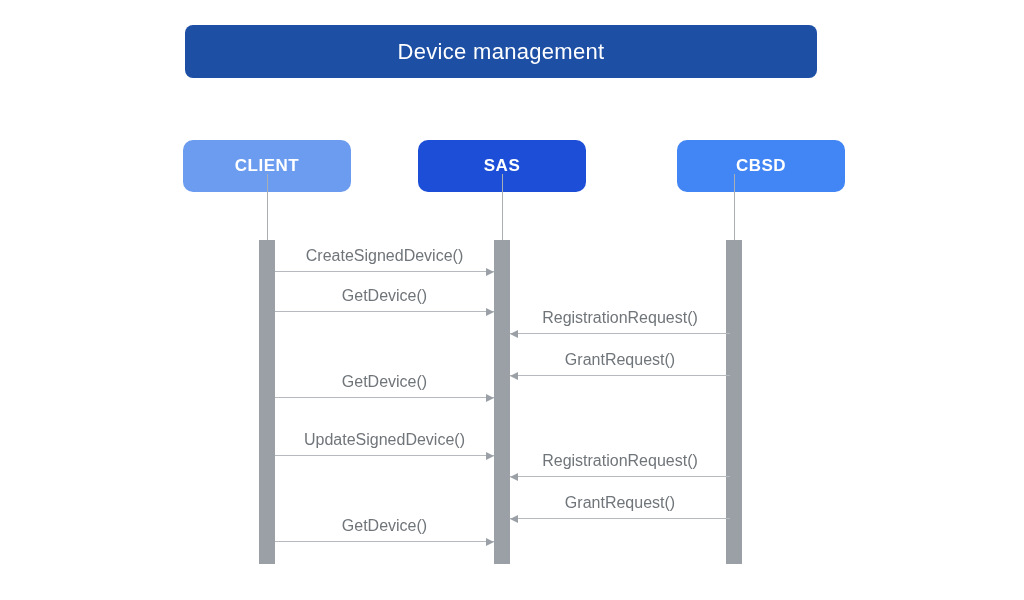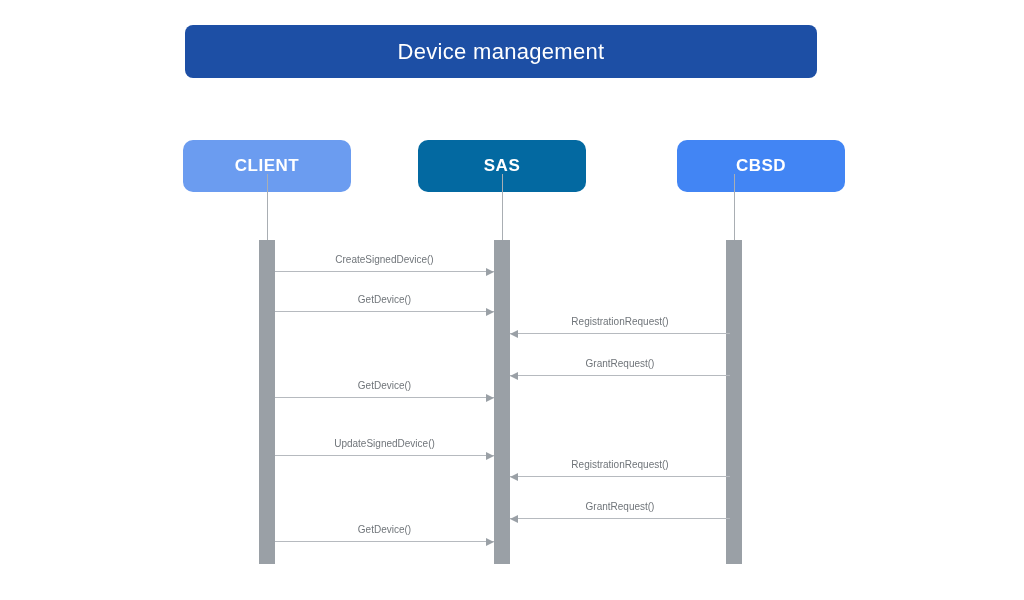--- a/index.html
+++ b/index.html
@@ -70,21 +70,21 @@
     height: 22px;
   }
   .msg.right { left: 275px; width: 219px; }
   .msg.left  { left: 510px; width: 220px; }
 
   .msg-label {
     position: absolute;
     left: 0; right: 0;
     bottom: 7px;
     text-align: center;
-    font-size: 10px;
+    font-size: 16px;
     color: #70757a;
     white-space: nowrap;
   }
   .msg-line {
     position: absolute;
     left: 0; right: 0;
     bottom: 0;
     height: 1.5px;
     background: #b6babf;
   }
@@ -105,21 +105,21 @@
   }
 </style>
 </head>
 <body>
 
 <div class="stage">
 
   <div class="title-banner" style="background-color: rgb(29, 79, 165);">Device management</div>
 
   <div class="actor-box actor-client" style="background-color: rgb(107, 156, 240);">CLIENT</div>
-  <div class="actor-box actor-sas" style="background-color: #0369a1; text-align: right;">SAS</div>
+  <div class="actor-box actor-sas" style="background-color: #1d4ed8; text-align: right;">SAS</div>
   <div class="actor-box actor-cbsd" style="background-color: rgb(66, 133, 244); margin-left: 27px;">CBSD</div>
 
   <div class="lifeline lifeline-client"></div>
   <div class="lifeline lifeline-sas"></div>
   <div class="lifeline lifeline-cbsd"></div>
 
   <div class="activation-bar bar-client" style="background-color: rgb(154, 160, 166);"></div>
   <div class="activation-bar bar-sas" style="background-color: rgb(154, 160, 166);"></div>
   <div class="activation-bar bar-cbsd" style="background-color: rgb(154, 160, 166);"></div>
 

